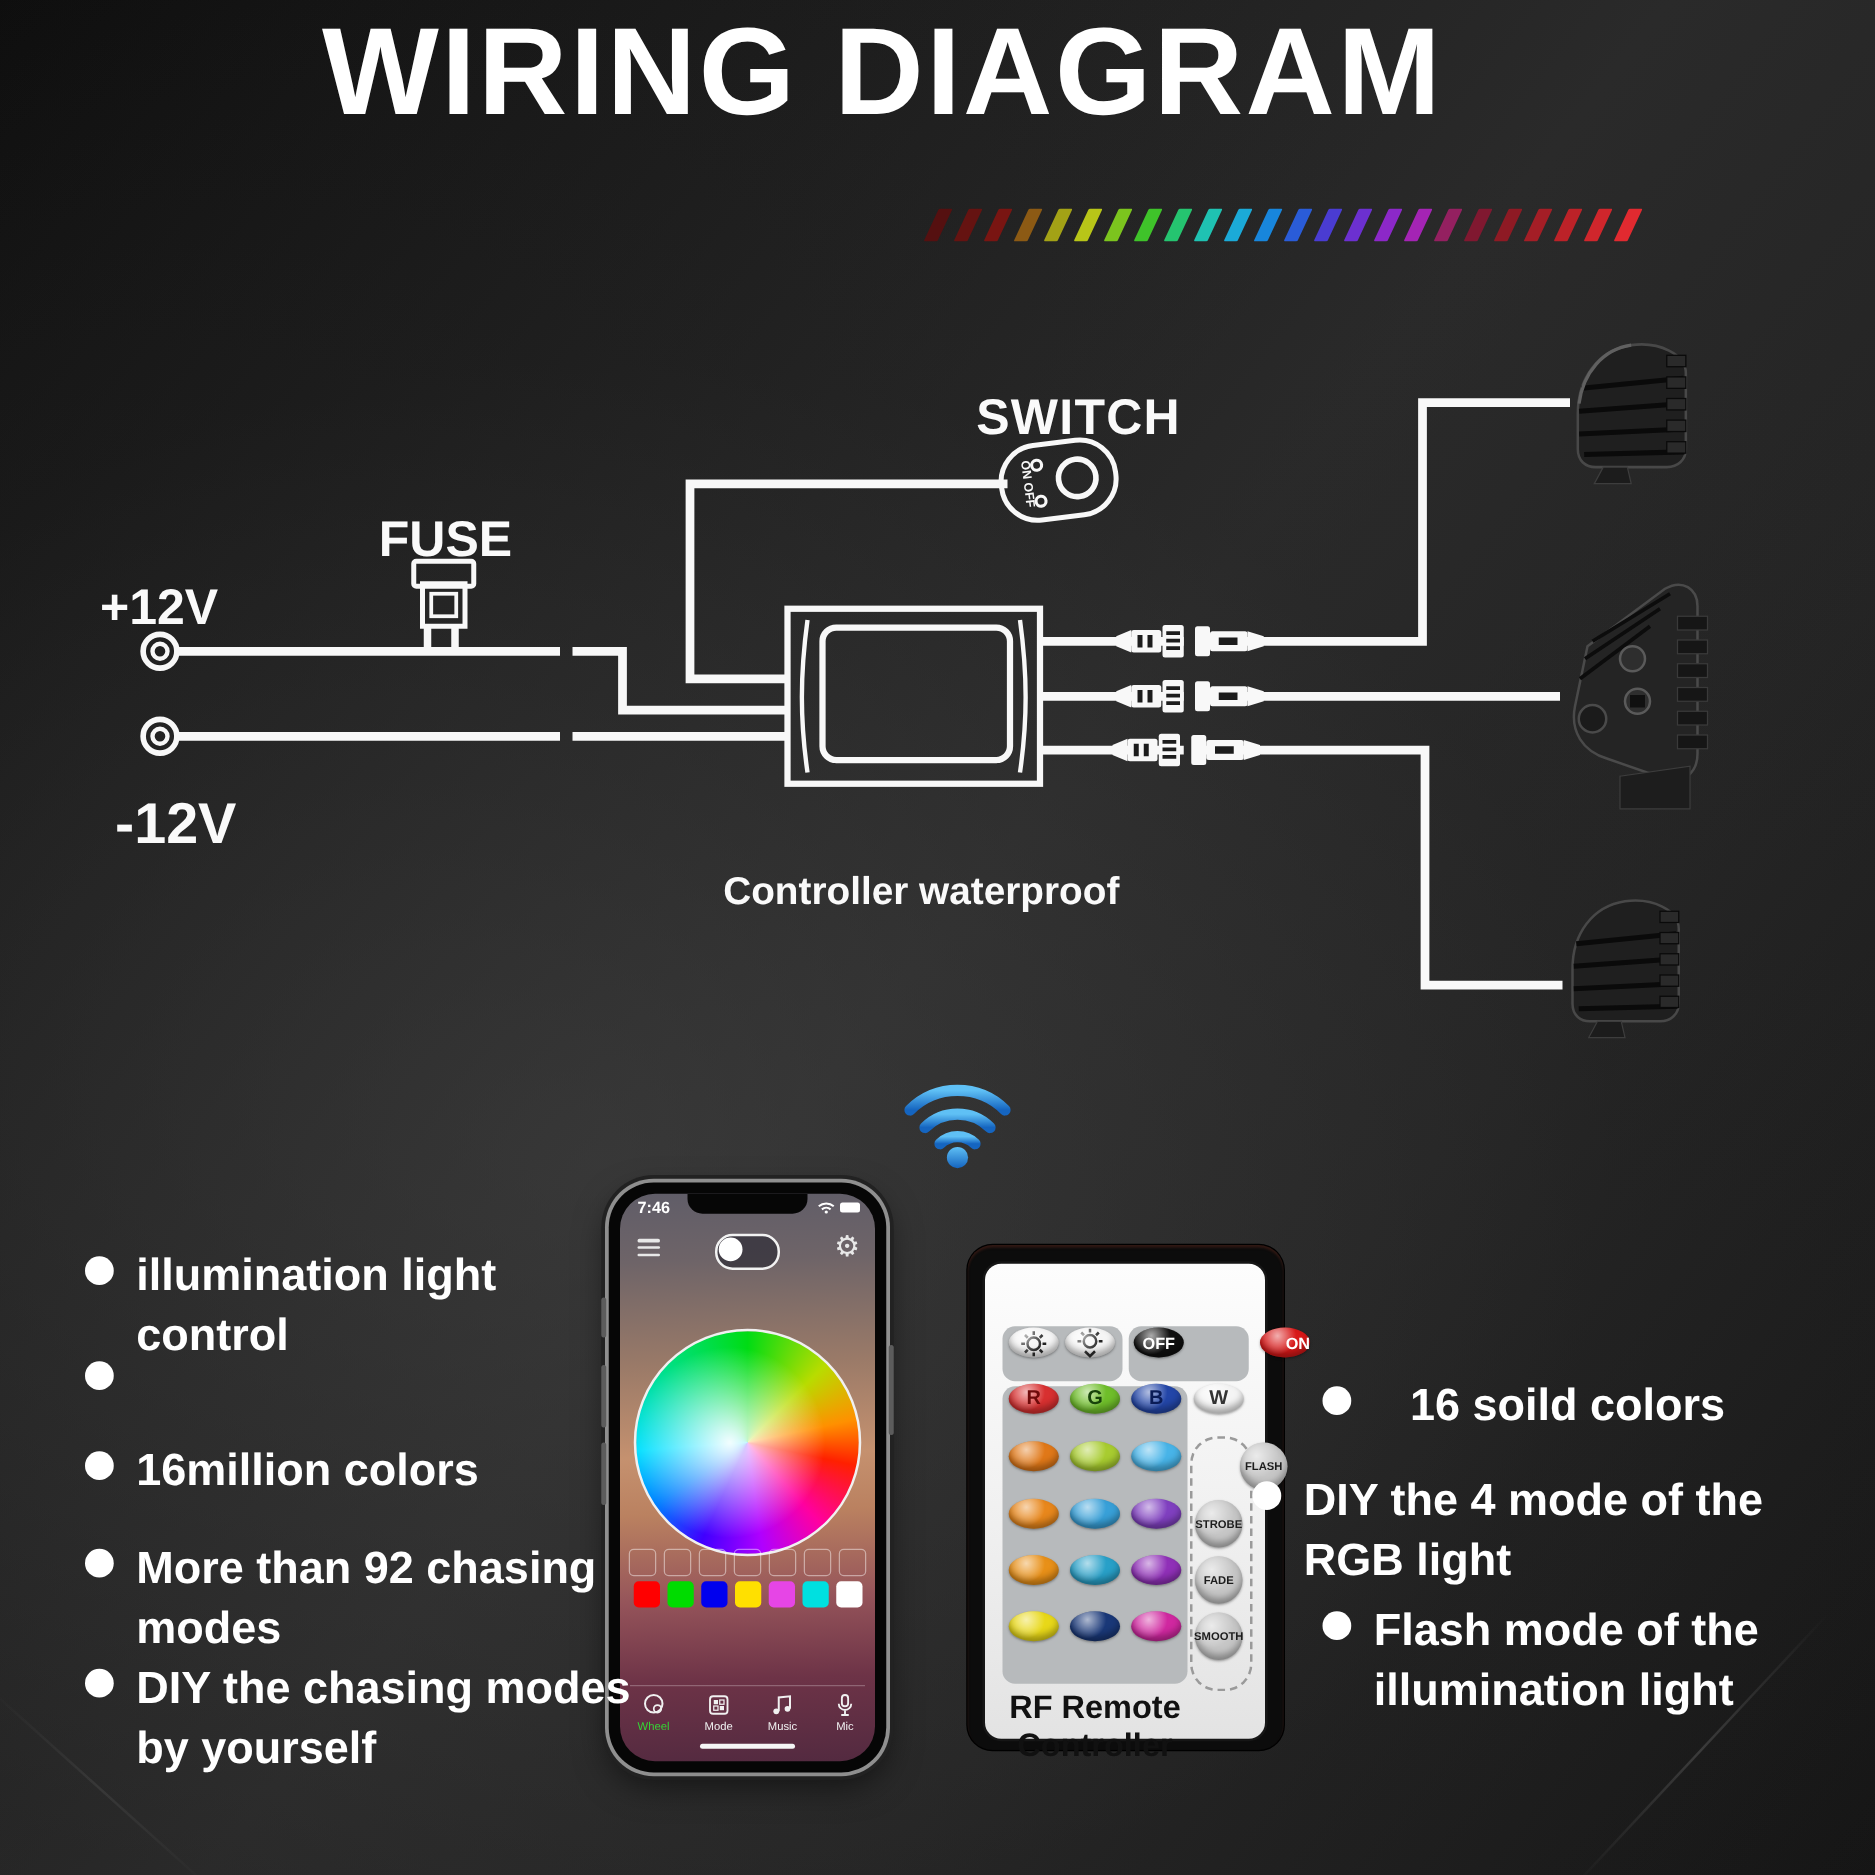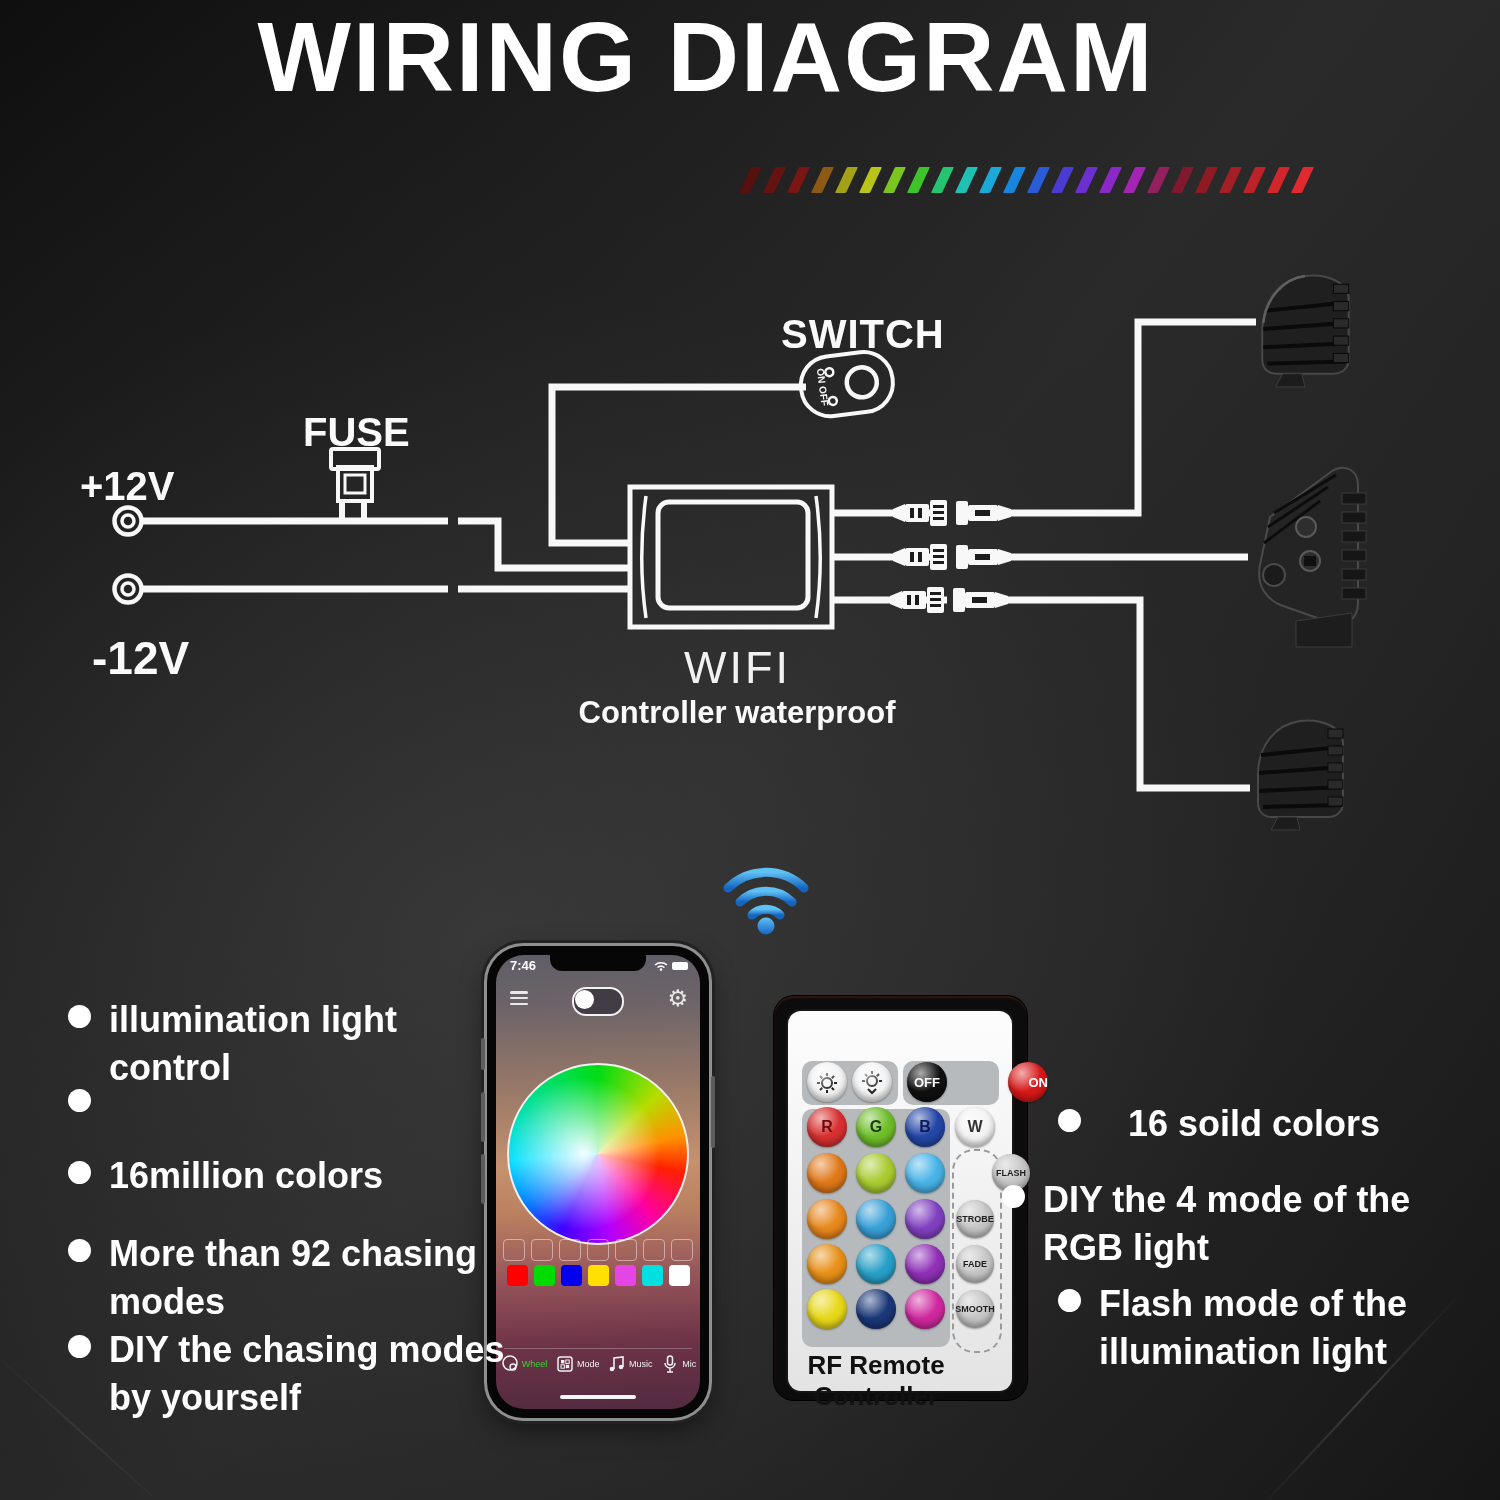--- a/index.html
+++ b/index.html
@@ -50,32 +50,32 @@
     background:
       radial-gradient(circle at 42% 50%, rgba(255,255,255,.95) 0%, rgba(255,255,255,0) 56%),
       conic-gradient(from 0deg,#00dc14 0deg,#b8dc00 45deg,#ff9000 78deg,#ff2000 102deg,#ff00a0 138deg,#b000ff 172deg,#4000ff 205deg,#0080ff 236deg,#00e0ff 266deg,#00e080 315deg,#00dc14 360deg);}
   .sqrow,.swrow{position:absolute;left:0;right:0;display:flex;justify-content:center;gap:6px;}
   .sqrow{top:284px;}
   .swrow{top:310px;}
   .sqrow div{width:20px;height:20px;border:1.5px solid rgba(255,255,255,.45);border-radius:4px;}
   .swrow div{width:21px;height:21px;border-radius:4px;}
   .tabline{position:absolute;left:8px;right:8px;top:393px;height:1px;background:rgba(255,255,255,.25);}
   .tabs{position:absolute;left:0;right:0;top:399px;display:flex;justify-content:space-around;}
-  .tab{display:flex;flex-direction:row;align-items:center;gap:2px;}
+  .tab{display:flex;flex-direction:column;align-items:center;gap:2px;}
   .tab .tlab{font-size:9px;color:#f0f0f0;}
   .tab .tlab.active{color:#35d435;}
   .homebar{position:absolute;left:50%;top:440px;transform:translateX(-50%);width:76px;height:4px;border-radius:2px;background:#f5f5f5;}
   
   .rback{left:774px;top:996px;width:253px;height:404px;border-radius:20px;background:#0c0c0c;
          box-shadow:0 0 0 1px #000,inset 0 2px 2px rgba(160,60,40,.25);}
   .rbody{left:788px;top:1011px;width:224px;height:380px;border-radius:13px;
          background:linear-gradient(180deg,#fdfdfd 0%,#f0f0f0 55%,#e3e3e3 100%);
          box-shadow:0 0 0 2px #161616;}
   .rgroup{position:absolute;background:#b7babc;border-radius:10px;}
-  .rbtn{position:absolute;width:40px;height:40px;border-radius:50%;
+  .rbtn{position:absolute;width:40px;height:24px;border-radius:50%;
         box-shadow:inset 0 -4px 6px rgba(0,0,0,.35),0 1px 2px rgba(0,0,0,.35);
         display:flex;align-items:center;justify-content:center;font-weight:bold;}
   .rbtn::before{content:"";position:absolute;inset:0;border-radius:50%;
         background:radial-gradient(circle at 35% 28%, rgba(255,255,255,.65) 0%, rgba(255,255,255,0) 48%);}
   .rbtn span{position:relative;font-size:16px;}
   .fbtn{width:38px;height:38px;}
   .fbtn span{font-size:9px;color:#1d1d1d;letter-spacing:0;}
   .dashed{position:absolute;border:2px dashed #9a9a9a;border-radius:22px;}
   .rf-label{position:absolute;left:764px;top:1350px;width:224px;text-align:center;
             color:#111;font-weight:bold;font-size:26px;}
@@ -241,21 +241,20 @@
     <rect x="80" y="48" width="15" height="9" fill="#2a2a2a" stroke="#0a0a0a"></rect>
       <rect x="80" y="65" width="15" height="9" fill="#2a2a2a" stroke="#0a0a0a"></rect>
     <rect x="80" y="82" width="15" height="9" fill="#2a2a2a" stroke="#0a0a0a"></rect>
     <path d="M30 102 L23 115 L52 115 L49 102 Z" fill="#1c1c1c" stroke="#3d3d3d"></path>
   </svg>
 
   <div class="lbl lab-pos">+12V</div>
   <div class="lbl lab-neg">-12V</div>
   <div class="lbl lab-fuse">FUSE</div>
   <div class="lbl lab-switch">SWITCH</div>
-  <div class="lbl lab-wifi">WIFI</div>
   <div class="lbl lab-ctrl">Controller waterproof</div>
 
   <svg class="abs wifi-ic" width="96" height="80" viewBox="0 0 96 80">
     <defs>
       <linearGradient id="wg" x1="0" y1="0" x2="0" y2="1">
         <stop offset="0" stop-color="#5fc0f5"></stop>
           <stop offset="1" stop-color="#1565c0"></stop>
       </linearGradient>
     </defs>
     <g stroke="url(#wg)" stroke-width="9" fill="none" stroke-linecap="round">

